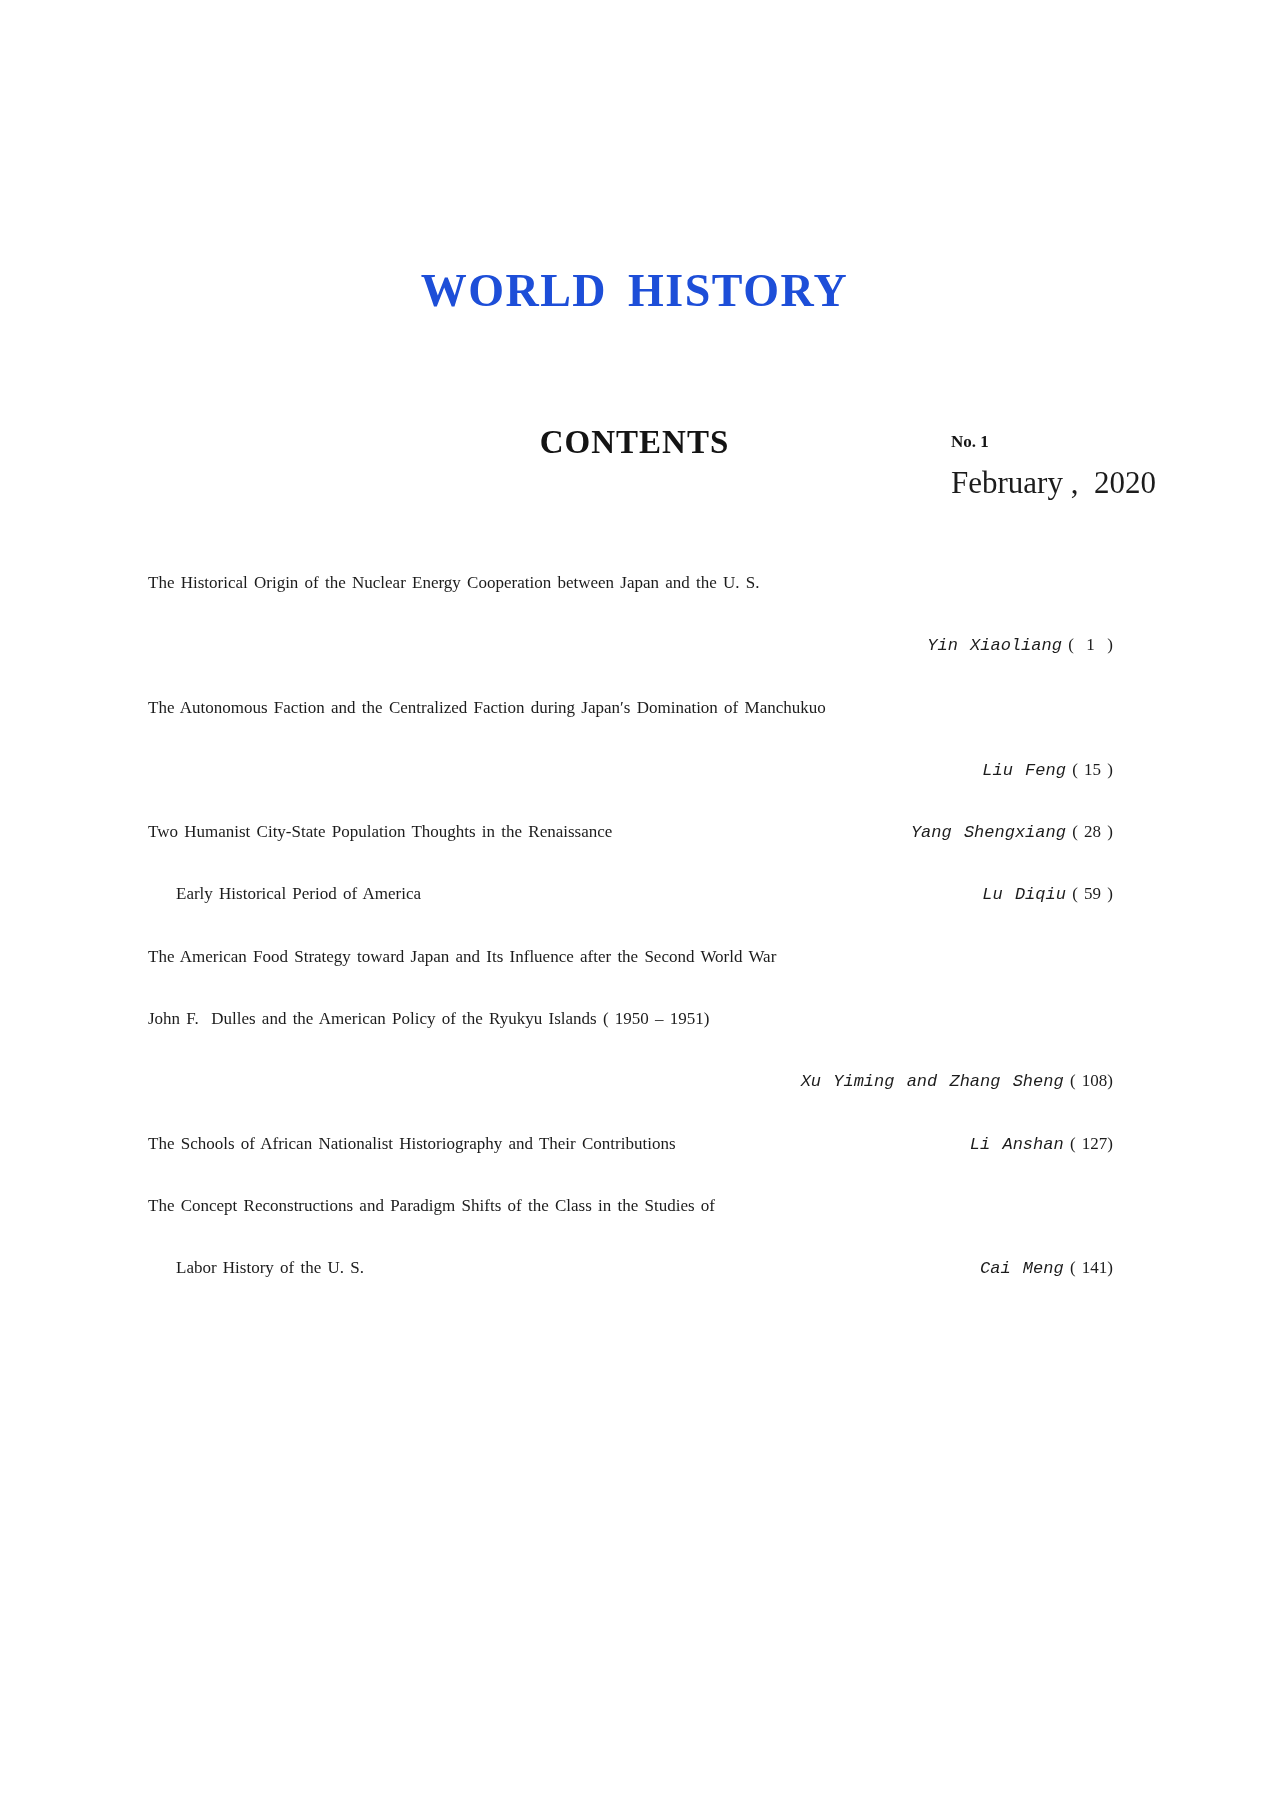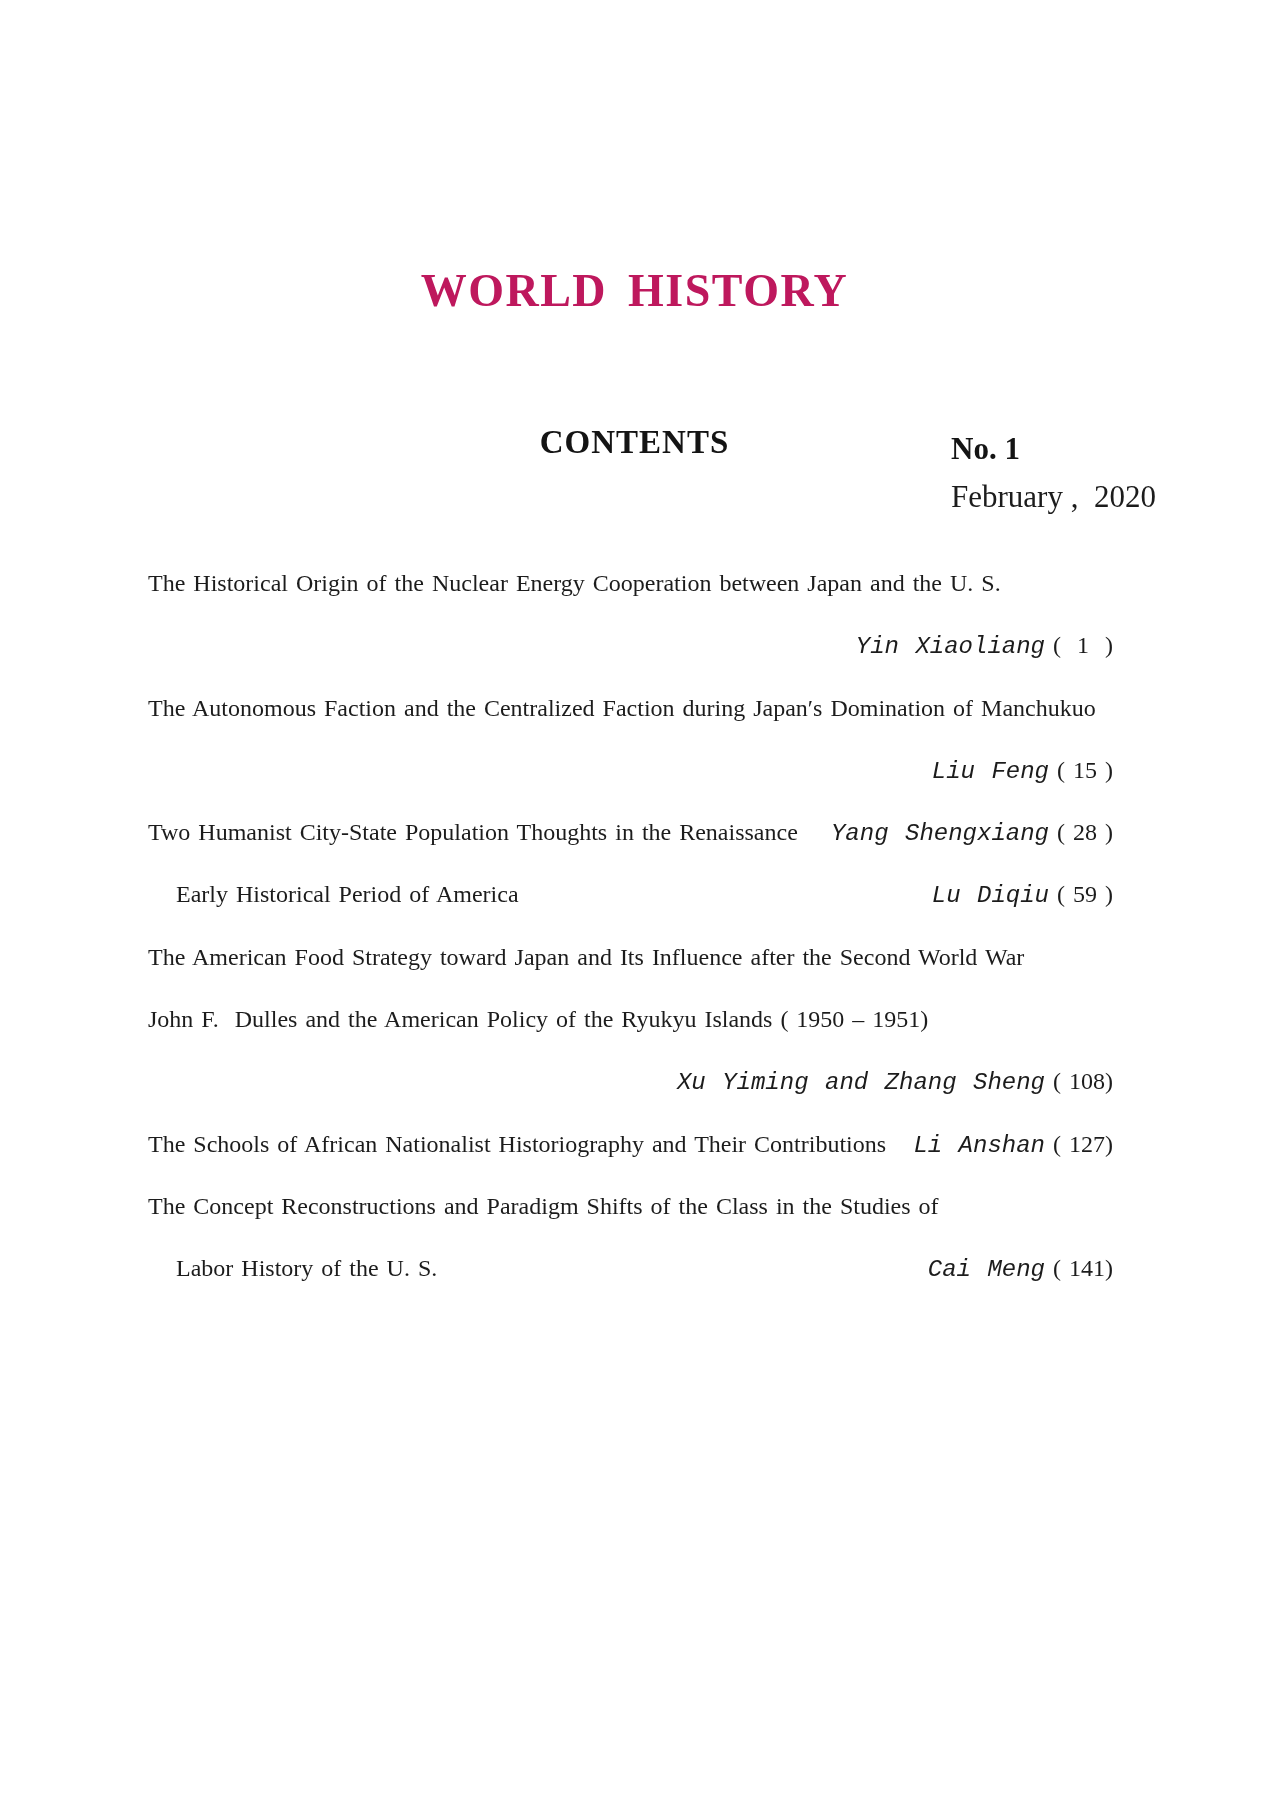--- a/index.html
+++ b/index.html
@@ -17,42 +17,42 @@
     top: 268px;
     left: 0;
     width: 100%;
     text-align: center;
     font-size: 46px;
     font-weight: bold;
     letter-spacing: 1.5px;
     word-spacing: 8px;
     line-height: 1;
     white-space: pre;
-    color: #be185d;
+    color: #1d4ed8;
   }
   .contents-heading {
     position: absolute;
     top: 426px;
     left: 0;
     width: 100%;
     text-align: center;
     font-size: 33px;
     font-weight: bold;
     letter-spacing: 1px;
     line-height: 1;
     color: #141414;
   }
   .issue-block {
     position: absolute;
     left: 951px;
     top: 433px;
     line-height: 1;
   }
   .issue-no {
-    font-size: 31px;
+    font-size: 17px;
     font-weight: bold;
     white-space: pre;
     color: #141414;
   }
   .issue-date {
     margin-top: 17px;
     font-size: 31px;
     white-space: pre;
     color: #1c1c1c;
   }
@@ -61,21 +61,21 @@
     top: 568px;
     left: 148px;
     right: 156px;
   }
   .toc-line {
     display: flex;
     justify-content: space-between;
     align-items: baseline;
     height: 62.3px;
     line-height: 30px;
-    font-size: 24px;
+    font-size: 17px;
     word-spacing: 2px;
   }
   .toc-title {
     white-space: pre;
     color: #1c1c1c;
   }
   .toc-ref {
     white-space: pre;
     flex: none;
     margin-left: auto;

